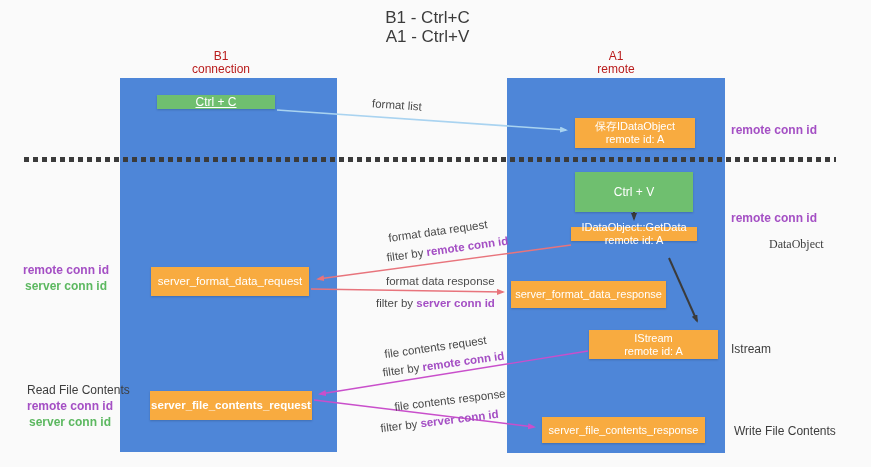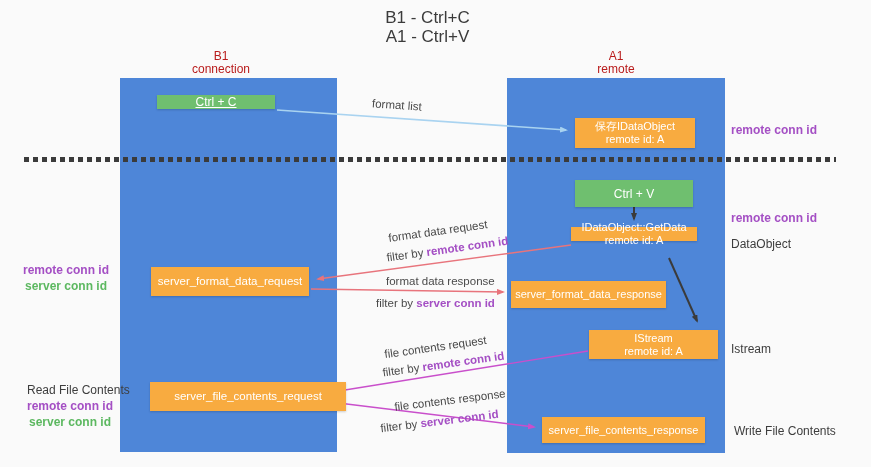--- a/index.html
+++ b/index.html
@@ -83,21 +83,21 @@
 
   <div class="abs node green" style="left:157px;top:95px;width:118px;height:14px;text-decoration:underline;">
     <span>Ctrl + C</span>
   </div>
 
   <div class="abs node orange" style="left:575px;top:118px;width:120px;height:30px;">
     <span>保存IDataObject</span>
     <span class="l2">remote id: A</span>
   </div>
 
-  <div class="abs node green" style="left:575px;top:180px;width:118px;height:27px;">
+  <div class="abs node green" style="left:575px;top:172px;width:118px;height:40px;">
     <span>Ctrl + V</span>
   </div>
 
   <div class="abs node orange" style="left:571px;top:227px;width:126px;height:14px;">
     <span>IDataObject::GetData</span>
     <span class="l2">remote id: A</span>
   </div>
 
   <div class="abs node orange" style="left:151px;top:267px;width:158px;height:29px;font-size:11.5px;">
     <span>server_format_data_request</span>
@@ -105,21 +105,21 @@
 
   <div class="abs node orange" style="left:511px;top:281px;width:155px;height:27px;">
     <span>server_format_data_response</span>
   </div>
 
   <div class="abs node orange" style="left:589px;top:330px;width:129px;height:29px;">
     <span>IStream</span>
     <span class="l2">remote id: A</span>
   </div>
 
-  <div class="abs node orange" style="left:150px;top:382px;width:196px;height:29px;font-size:11.5px;">
+  <div class="abs node orange" style="left:150px;top:391px;width:162px;height:29px;font-size:11.5px;font-weight:bold;">
     <span>server_file_contents_request</span>
   </div>
 
   <div class="abs node orange" style="left:542px;top:417px;width:163px;height:26px;">
     <span>server_file_contents_response</span>
   </div>
 
   <div class="abs flow-label" style="left:372px;top:99px;transform:rotate(4deg);">
     <span>format list</span>
   </div>
@@ -147,21 +147,21 @@
 
   <div class="abs flow-label" style="left:394px;top:394px;transform:rotate(-7deg);">
     <span>file contents response</span>
   </div>
   <div class="abs flow-label" style="left:380px;top:415px;transform:rotate(-7deg);">
     <span>filter by </span><span class="hl-purple">server conn id</span>
   </div>
 
   <div class="abs side-label purple" style="left:731px;top:123px;">remote conn id</div>
   <div class="abs side-label purple" style="left:731px;top:211px;">remote conn id</div>
-  <div class="abs side-label dark" style="left:731px;top:237px;">DataObject</div>
+  <div class="abs side-label dark" style="left:769px;top:237px;font-family:Liberation Serif, serif;">DataObject</div>
   <div class="abs side-label dark" style="left:731px;top:342px;">Istream</div>
   <div class="abs side-label dark" style="left:734px;top:424px;">Write File Contents</div>
 
   <div class="abs pair" style="left:18px;top:262px;width:96px;">
     <div class="hl-purple">remote conn id</div>
     <div style="color:var(--greentext,#5cb860);font-weight:bold;">server conn id</div>
   </div>
   <div class="abs side-label dark" style="left:27px;top:383px;">Read File Contents</div>
   <div class="abs pair" style="left:22px;top:398px;width:96px;">
     <div class="hl-purple">remote conn id</div>

